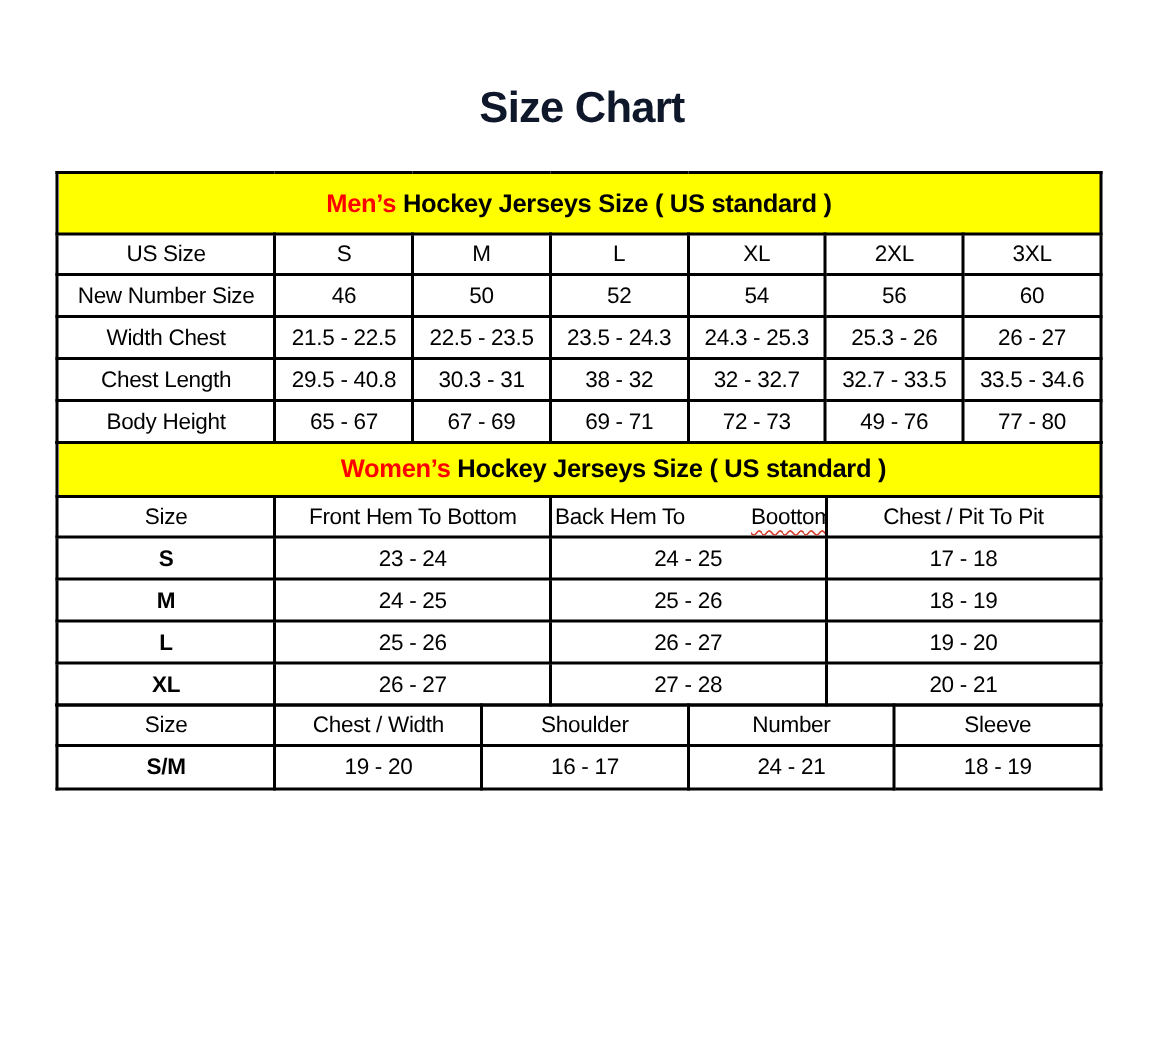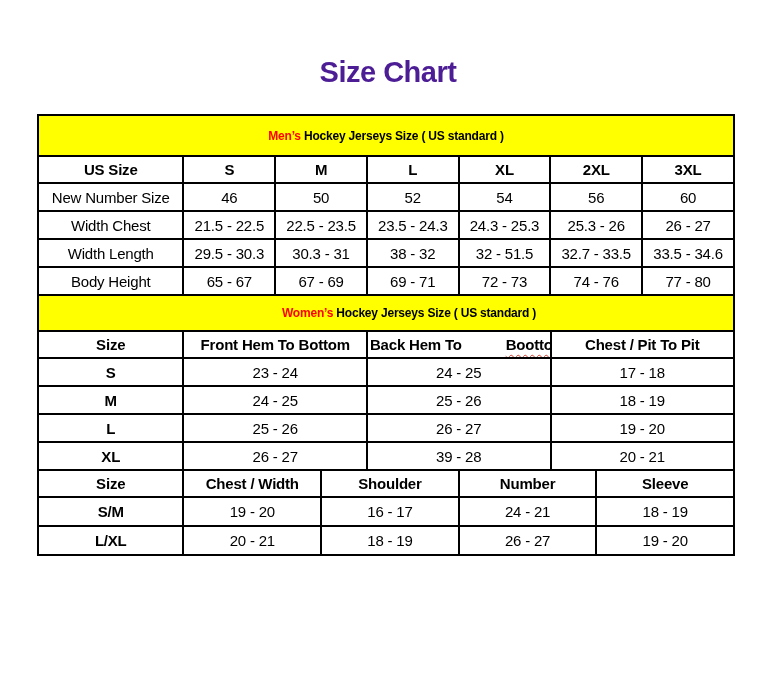--- a/index.html
+++ b/index.html
@@ -10,21 +10,21 @@
   body {
     width: 776px;
     height: 692px;
     overflow: hidden;
     font-family: "Liberation Sans", sans-serif;
     color: #000000;
   }
   .page-title {
     margin: 56px 0 0 0;
     text-align: center;
-    color: #4c1d95;
+    color: #0f172a;
     font-size: 29px;
     font-weight: bold;
     letter-spacing: -0.5px;
   }
   .tables-wrap {
     width: 698px;
     margin: 25px 0 0 37px;
   }
   table {
     width: 100%;
@@ -40,27 +40,27 @@
     vertical-align: middle;
     padding: 0 2px;
     font-size: 15px;
     letter-spacing: -0.2px;
     overflow: hidden;
     white-space: nowrap;
   }
   tr.band td {
     background: #ffff00;
     font-weight: bold;
-    font-size: 12px;
+    font-size: 17px;
   }
   tr.band-lg td { height: 39px; }
   tr.band-md td { height: 34px; padding-left: 48px; }
   tr.band-sm td { height: 30px; }
   tr.head td {
-    font-weight: bold;
+    font-weight: normal;
     height: 25px;
   }
   tr.data td { height: 26px; }
   tr.data-tall td { height: 27px; text-align: center; }
   td.row-label-bold { font-weight: bold; }
   .red { color: #ff0000; }
   .squiggle {
     text-decoration-line: underline;
     text-decoration-style: wavy;
     text-decoration-color: #d43b2a;
@@ -111,35 +111,35 @@
       <tr class="data">
         <td>Width Chest</td>
         <td>21.5 - 22.5</td>
         <td>22.5 - 23.5</td>
         <td>23.5 - 24.3</td>
         <td>24.3 - 25.3</td>
         <td>25.3 - 26</td>
         <td>26 - 27</td>
       </tr>
       <tr class="data">
-        <td>Width Length</td>
-        <td>29.5 - 30.3</td>
+        <td>Chest Length</td>
+        <td>29.5 - 40.8</td>
         <td>30.3 - 31</td>
         <td>38 - 32</td>
-        <td>32 - 51.5</td>
+        <td>32 - 32.7</td>
         <td>32.7 - 33.5</td>
         <td>33.5 - 34.6</td>
       </tr>
       <tr class="data">
         <td>Body Height</td>
         <td>65 - 67</td>
         <td>67 - 69</td>
         <td>69 - 71</td>
         <td>72 - 73</td>
-        <td>74 - 76</td>
+        <td>49 - 76</td>
         <td>77 - 80</td>
       </tr>
     </tbody>
   </table>
 
   <table>
     <colgroup>
       <col style="width:20.9%">
         <col style="width:26.37%">
         <col style="width:26.37%">
@@ -169,21 +169,21 @@
       </tr>
       <tr class="data">
         <td class="row-label-bold">L</td>
         <td>25 - 26</td>
         <td>26 - 27</td>
         <td>19 - 20</td>
       </tr>
       <tr class="data">
         <td class="row-label-bold">XL</td>
         <td>26 - 27</td>
-        <td>39 - 28</td>
+        <td>27 - 28</td>
         <td>20 - 21</td>
       </tr>
     </tbody>
   </table>
 
   <table>
     <colgroup>
       <col style="width:20.9%">
         <col style="width:19.78%">
         <col style="width:19.78%">
@@ -198,23 +198,16 @@
         <td>Number</td>
         <td>Sleeve</td>
       </tr>
       <tr class="data data-tall">
         <td class="row-label-bold">S/M</td>
         <td>19 - 20</td>
         <td>16 - 17</td>
         <td>24 - 21</td>
         <td>18 - 19</td>
       </tr>
-      <tr class="data data-tall">
-        <td class="row-label-bold">L/XL</td>
-        <td>20 - 21</td>
-        <td>18 - 19</td>
-        <td>26 - 27</td>
-        <td>19 - 20</td>
-      </tr>
     </tbody>
   </table>
 
 </div>
 
 </body></html>

